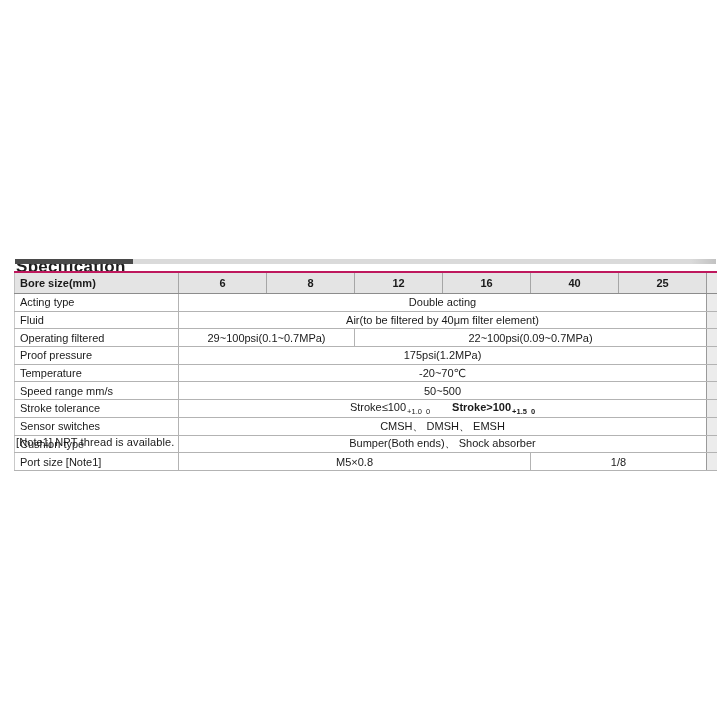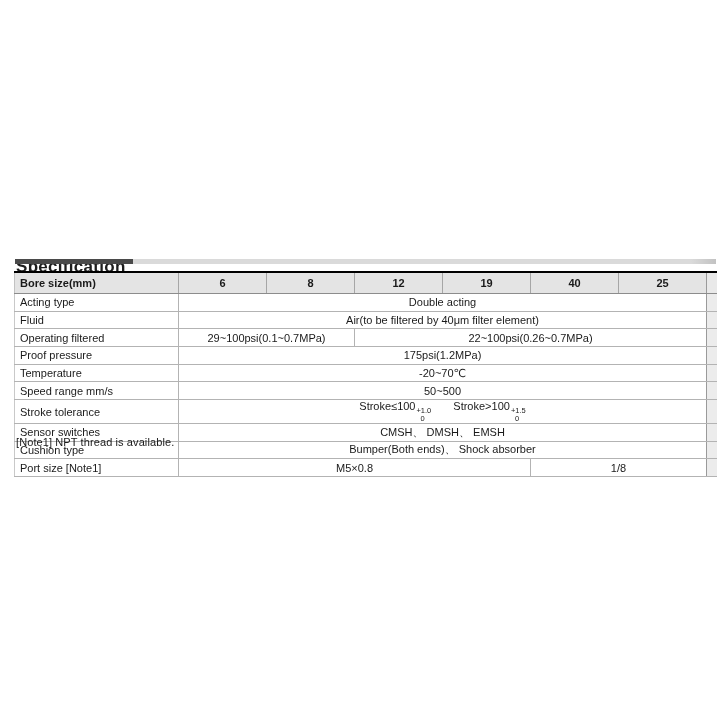--- a/index.html
+++ b/index.html
@@ -27,40 +27,40 @@
     border-collapse:collapse;table-layout:fixed;
     font-size:11px;color:#1a1a1a;
   }
   table.spec th,table.spec td{
     padding:0;overflow:hidden;white-space:nowrap;
     font-weight:normal;vertical-align:middle;
   }
   
   tr.hdr th{
     height:20px;background:#e4e4e4;font-weight:bold;
-    border-top:2px solid #000000;border-bottom:1px solid #8c8c8c;
+    border-top:2px solid #be185d;border-bottom:1px solid #8c8c8c;
     text-align:center;
   }
   tr.hdr th.lbl{text-align:left;padding-left:5px;border-left:1px solid #c2c2c2;}
   tr.hdr th.val{border-left:1px solid #a6a6a6;}
   tr.hdr th.edge{background:#e9e9e9;border-left:1px solid #9a9a9a;}
   
   tr.row td{height:16.7px;border-bottom:1px solid #b3b3b3;text-align:center;}
   tr.row td.lbl{
     text-align:left;padding-left:5px;
     border-left:1px solid #c9c9c9;border-right:1px solid #b3b3b3;margin-top:28px;
   }
   tr.row td.val.split{border-left:1px solid #b3b3b3;}
   tr.row td.edge{background:#ececec;border-left:1px solid #9a9a9a;}
 
   
   .tolpart{display:inline-block;}
-  .tolpart + .tolpart{margin-left:22px;}
+  .tolpart + .tolpart{margin-left:22px;font-weight:bold;}
   .tolstack{
-    display:inline-flex;flex-direction:column;align-items:flex-start;
+    display:inline-flex;flex-direction:row;align-items:flex-start;
     font-size:7.5px;line-height:1.05;vertical-align:-3px;margin-left:1px;
   }
   .tolstack .sub{padding-left:4px;}
 
   .note{
     position:absolute;left:16px;top:436px;
     font-size:11px;color:#1a1a1a;letter-spacing:0.1px;
   }
 </style>
 </head>
@@ -81,41 +81,41 @@
         <col style="width:88px">
         <col style="width:88px">
       <col style="width:10px">
     </colgroup>
     <thead>
       <tr class="hdr">
         <th class="lbl">Bore size(mm)</th>
       <th class="val">6</th>
           <th class="val">8</th>
           <th class="val">12</th>
-          <th class="val">19</th>
+          <th class="val">16</th>
           <th class="val">40</th>
           <th class="val">25</th>
           <th class="edge"></th>
         </tr>
     </thead>
     <tbody id="spec-body">
         <tr class="row">
           <td class="lbl">Acting type</td>
           <td class="val" colspan="6">Double acting</td>
           <td class="edge"></td>
         </tr>
         <tr class="row">
           <td class="lbl">Fluid</td>
           <td class="val" colspan="6">Air(to be filtered by 40μm filter element)</td>
           <td class="edge"></td>
         </tr>
         <tr class="row">
           <td class="lbl">Operating filtered</td>
           <td class="val" colspan="2">29~100psi(0.1~0.7MPa)</td>
-          <td class="val split" colspan="4">22~100psi(0.26~0.7MPa)</td>
+          <td class="val split" colspan="4">22~100psi(0.09~0.7MPa)</td>
           <td class="edge"></td>
         </tr>
         <tr class="row">
           <td class="lbl">Proof pressure</td>
           <td class="val" colspan="6">175psi(1.2MPa)</td>
           <td class="edge"></td>
         </tr>
         <tr class="row">
           <td class="lbl">Temperature</td>
           <td class="val" colspan="6">-20~70℃</td>

